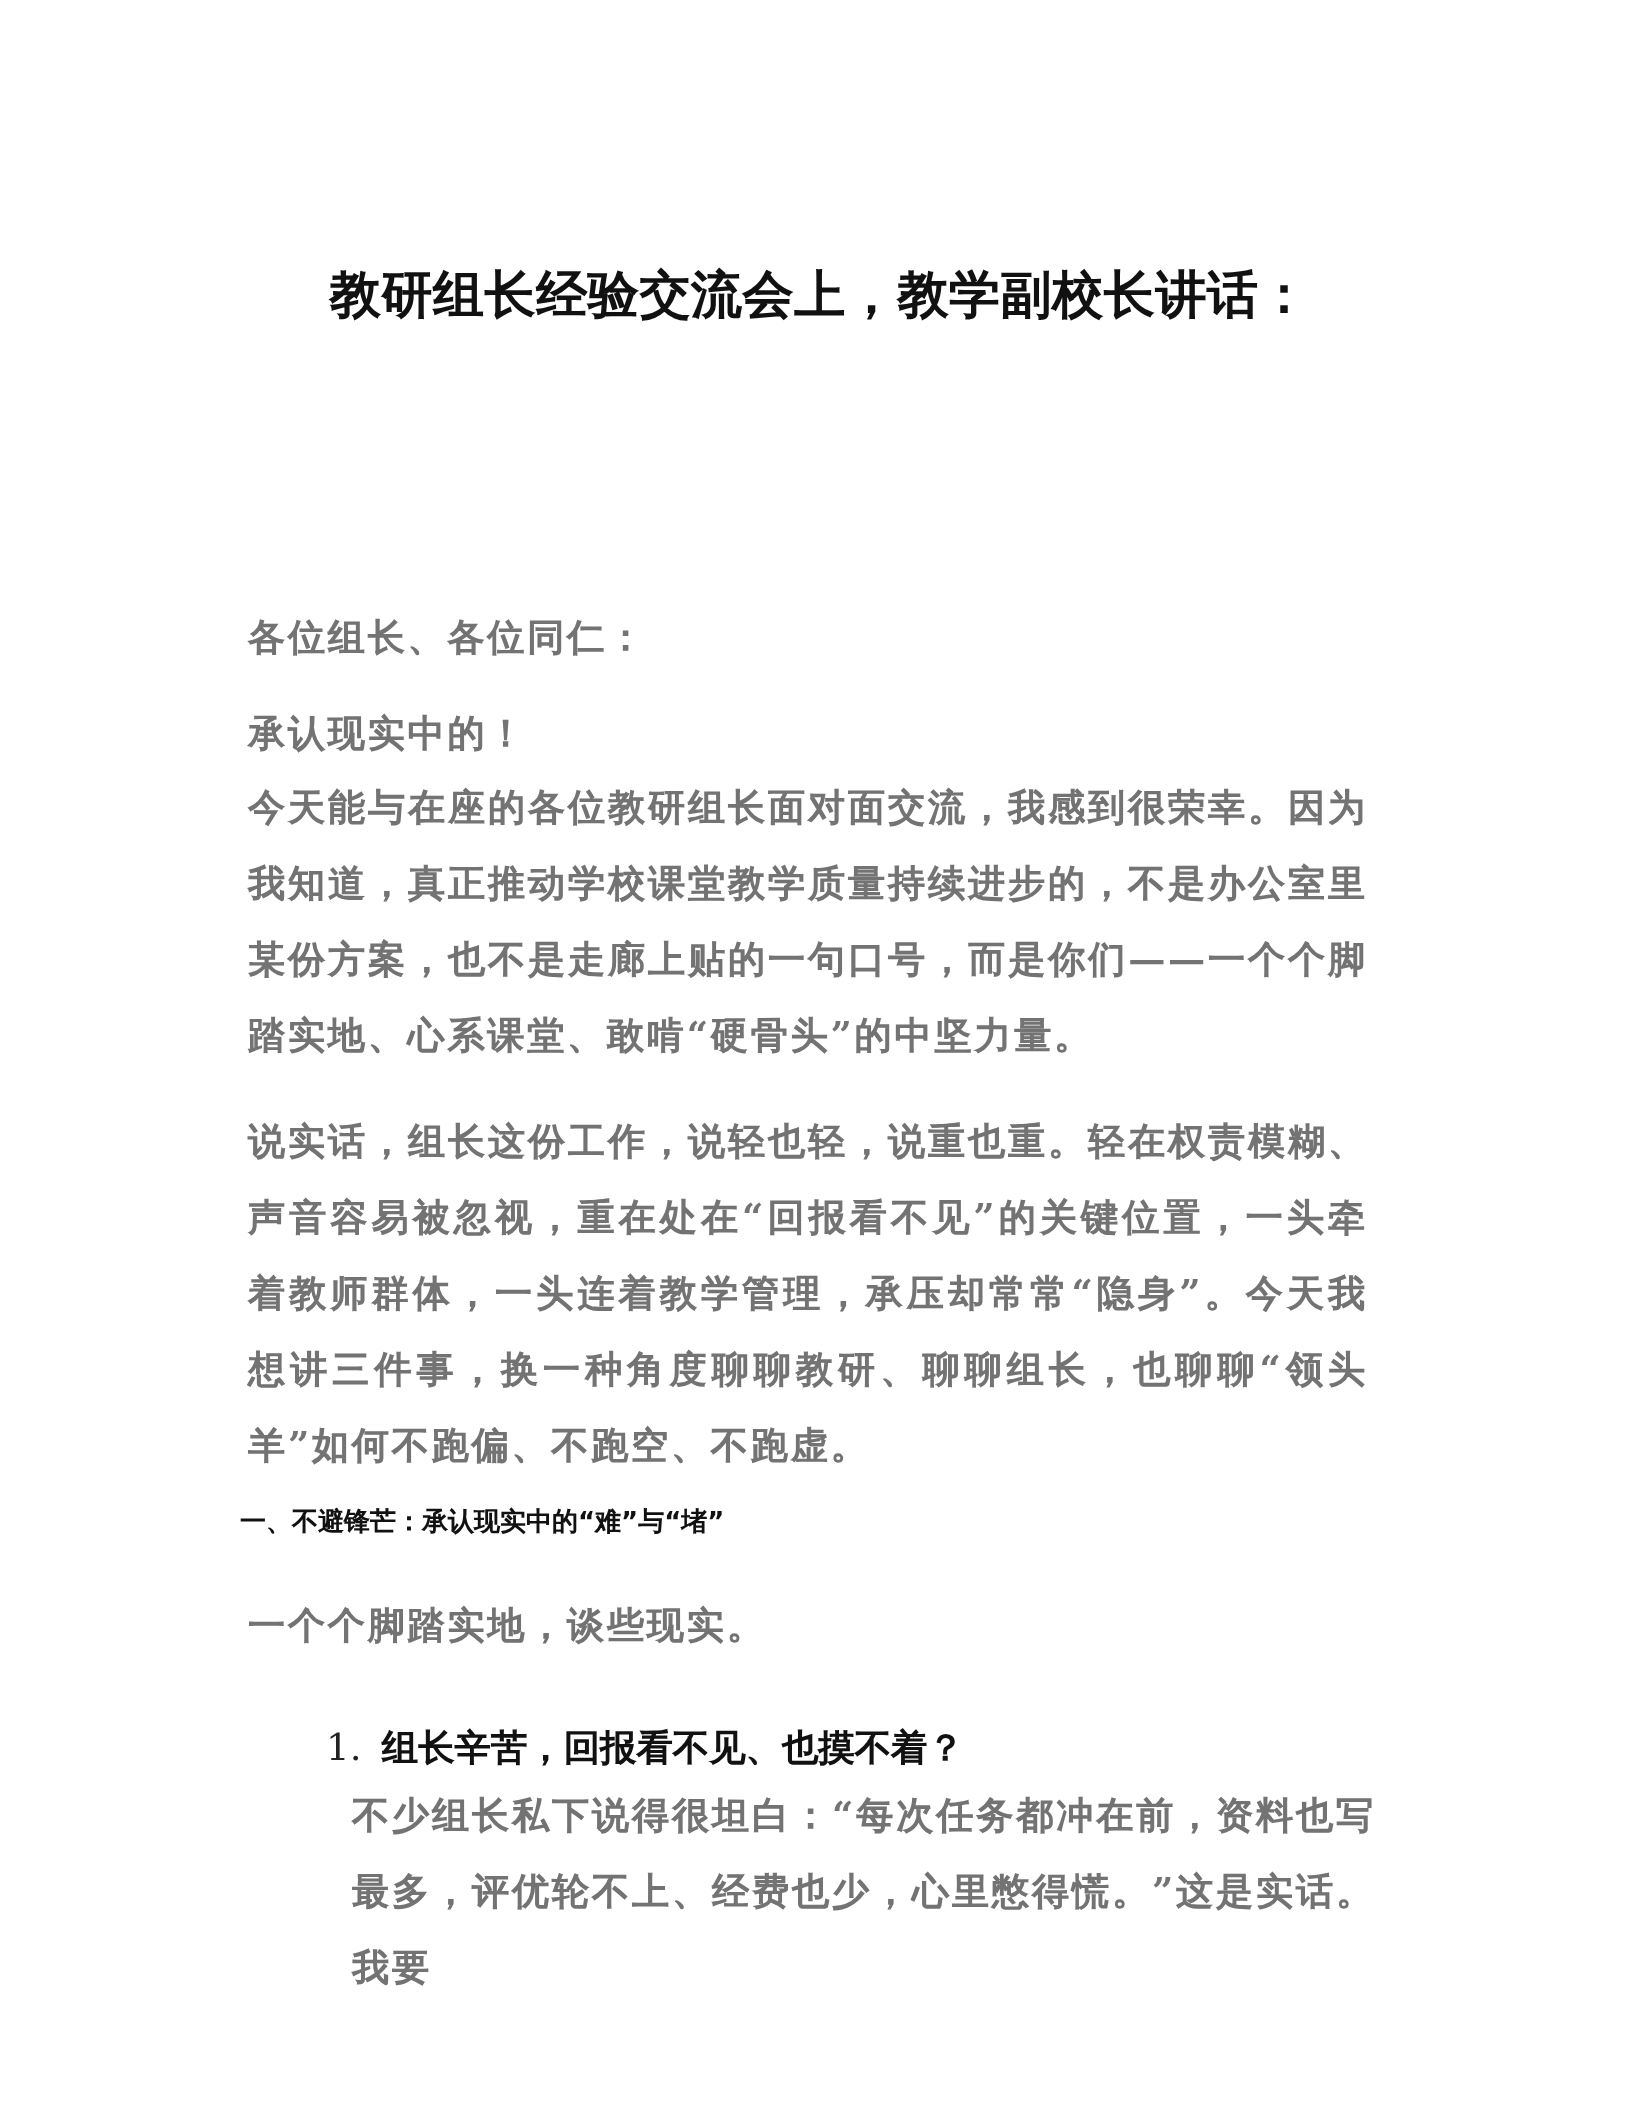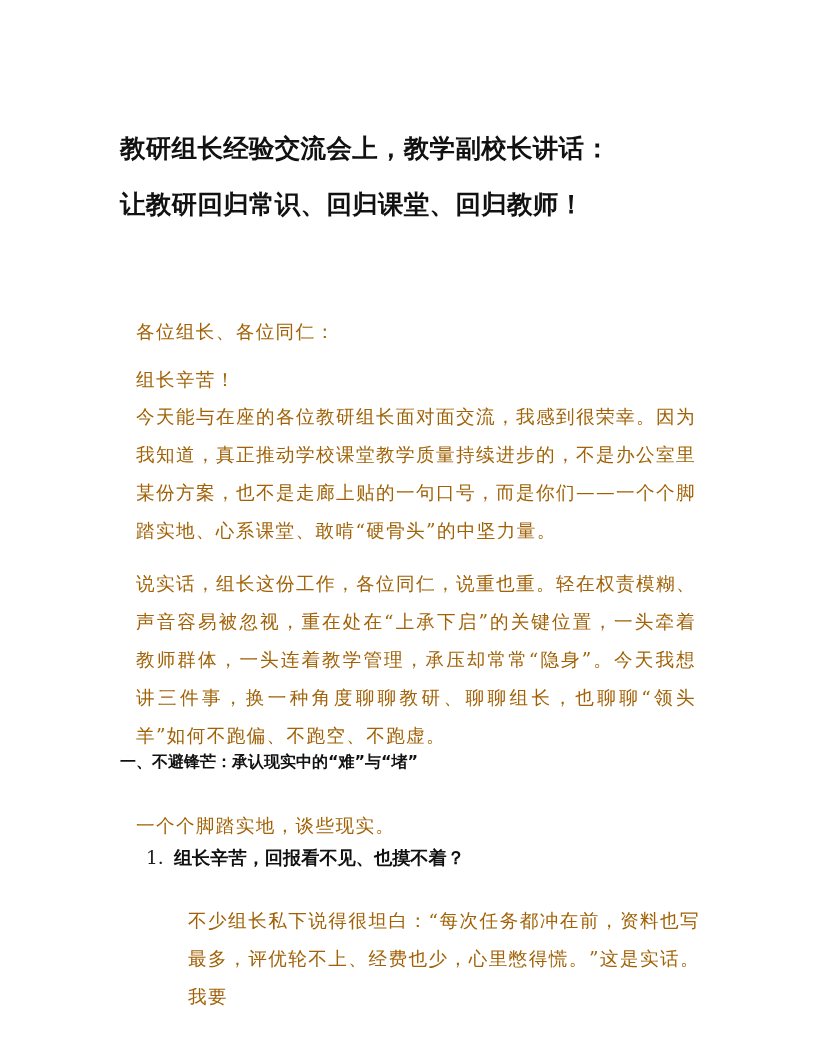--- a/index.html
+++ b/index.html
@@ -1,44 +1,43 @@
 <!DOCTYPE html>
 <html><head>
 <meta charset="utf-8">
 <style>
   html, body { margin: 0; padding: 0; background: #ffffff; }
   body { width: 816px; height: 1056px; position: relative; overflow: hidden;
          font-family: "DejaVu Serif", "Liberation Serif", serif; color: #1a1a1a; }
   .page { position: absolute; left: 120px; top: 0; width: 560px; }
   .title { position: absolute; left: 0; width: 580px; font-family: "DejaVu Sans", "Liberation Sans", sans-serif;
-           font-weight: bold; font-size: 25.5px; line-height: 56px; color: #111; top: 120px; margin: 0; letter-spacing: 0.3px; }
+           font-weight: bold; font-size: 25.5px; line-height: 56px; color: #111; top: 120px; margin: 0; letter-spacing: 0.3px; text-align: center; }
   .title span { display: block; white-space: nowrap; }
-  .p { position: absolute; left: 0; width: 560px; font-size: 18.6px; line-height: 38px; margin: 16px;
-       text-align: justify; letter-spacing: 1.35px; color: #a16207; }
+  .p { position: absolute; left: 0; width: 560px; font-size: 18.6px; line-height: 38px; margin: 4px;
+       text-align: justify; letter-spacing: 1.35px; color: #737373; font-weight: bold; }
   .h2 { position: absolute; left: 0; font-family: "DejaVu Sans", "Liberation Sans", sans-serif; font-weight: bold;
-        font-size: 16px; line-height: 38px; margin: 0; color: #111; white-space: nowrap; }
-  .li { position: absolute; left: 26px; font-size: 18.6px; line-height: 38px; margin: 0; white-space: nowrap; }
+        font-size: 13px; line-height: 38px; margin: 0; color: #111; white-space: nowrap; }
+  .li { position: absolute; left: 26px; font-size: 18.6px; line-height: 38px; margin: 17px; white-space: nowrap; }
   .li .num { display: inline-block; width: 22px; color: #222; }
   .li .txt { font-family: "DejaVu Sans", "Liberation Sans", sans-serif; font-weight: bold; font-size: 18.2px; color: #111; }
   .sub { left: 52px; width: 512px; }
 </style>
 </head>
 <body>
 
 <div class="page">
   <h1 class="title">
     <span>教研组长经验交流会上，教学副校长讲话：</span>
-    <span>让教研回归常识、回归课堂、回归教师！</span>
   </h1>
 
   <p class="p" style="top:297px;">各位组长、各位同仁：</p>
-  <p class="p" style="top:345px;">组长辛苦！</p>
+  <p class="p" style="top:345px;">承认现实中的！</p>
 
   <p class="p" style="top:382px;">今天能与在座的各位教研组长面对面交流，我感到很荣幸。因为我知道，真正推动学校课堂教学质量持续进步的，不是办公室里某份方案，也不是走廊上贴的一句口号，而是你们——一个个脚踏实地、心系课堂、敢啃“硬骨头”的中坚力量。</p>
-  <p class="p" style="top:549px;">说实话，组长这份工作，各位同仁，说重也重。轻在权责模糊、声音容易被忽视，重在处在“上承下启”的关键位置，一头牵着教师群体，一头连着教学管理，承压却常常“隐身”。今天我想讲三件事，换一种角度聊聊教研、聊聊组长，也聊聊“领头羊”如何不跑偏、不跑空、不跑虚。</p>
+  <p class="p" style="top:549px;">说实话，组长这份工作，说轻也轻，说重也重。轻在权责模糊、声音容易被忽视，重在处在“回报看不见”的关键位置，一头牵着教师群体，一头连着教学管理，承压却常常“隐身”。今天我想讲三件事，换一种角度聊聊教研、聊聊组长，也聊聊“领头羊”如何不跑偏、不跑空、不跑虚。</p>
 
   <h2 class="h2" style="top:743px;">一、不避锋芒：承认现实中的“难”与“堵”</h2>
   <p class="p" style="top:791px;">一个个脚踏实地，谈些现实。</p>
 
   <div class="li" style="top:839px;">
     <span class="num">1.</span>
     <span class="txt">组长辛苦，回报看不见、也摸不着？</span>
   </div>
   <p class="p sub" style="top:886px;">不少组长私下说得很坦白：“每次任务都冲在前，资料也写最多，评优轮不上、经费也少，心里憋得慌。”这是实话。我要</p>
 </div>

